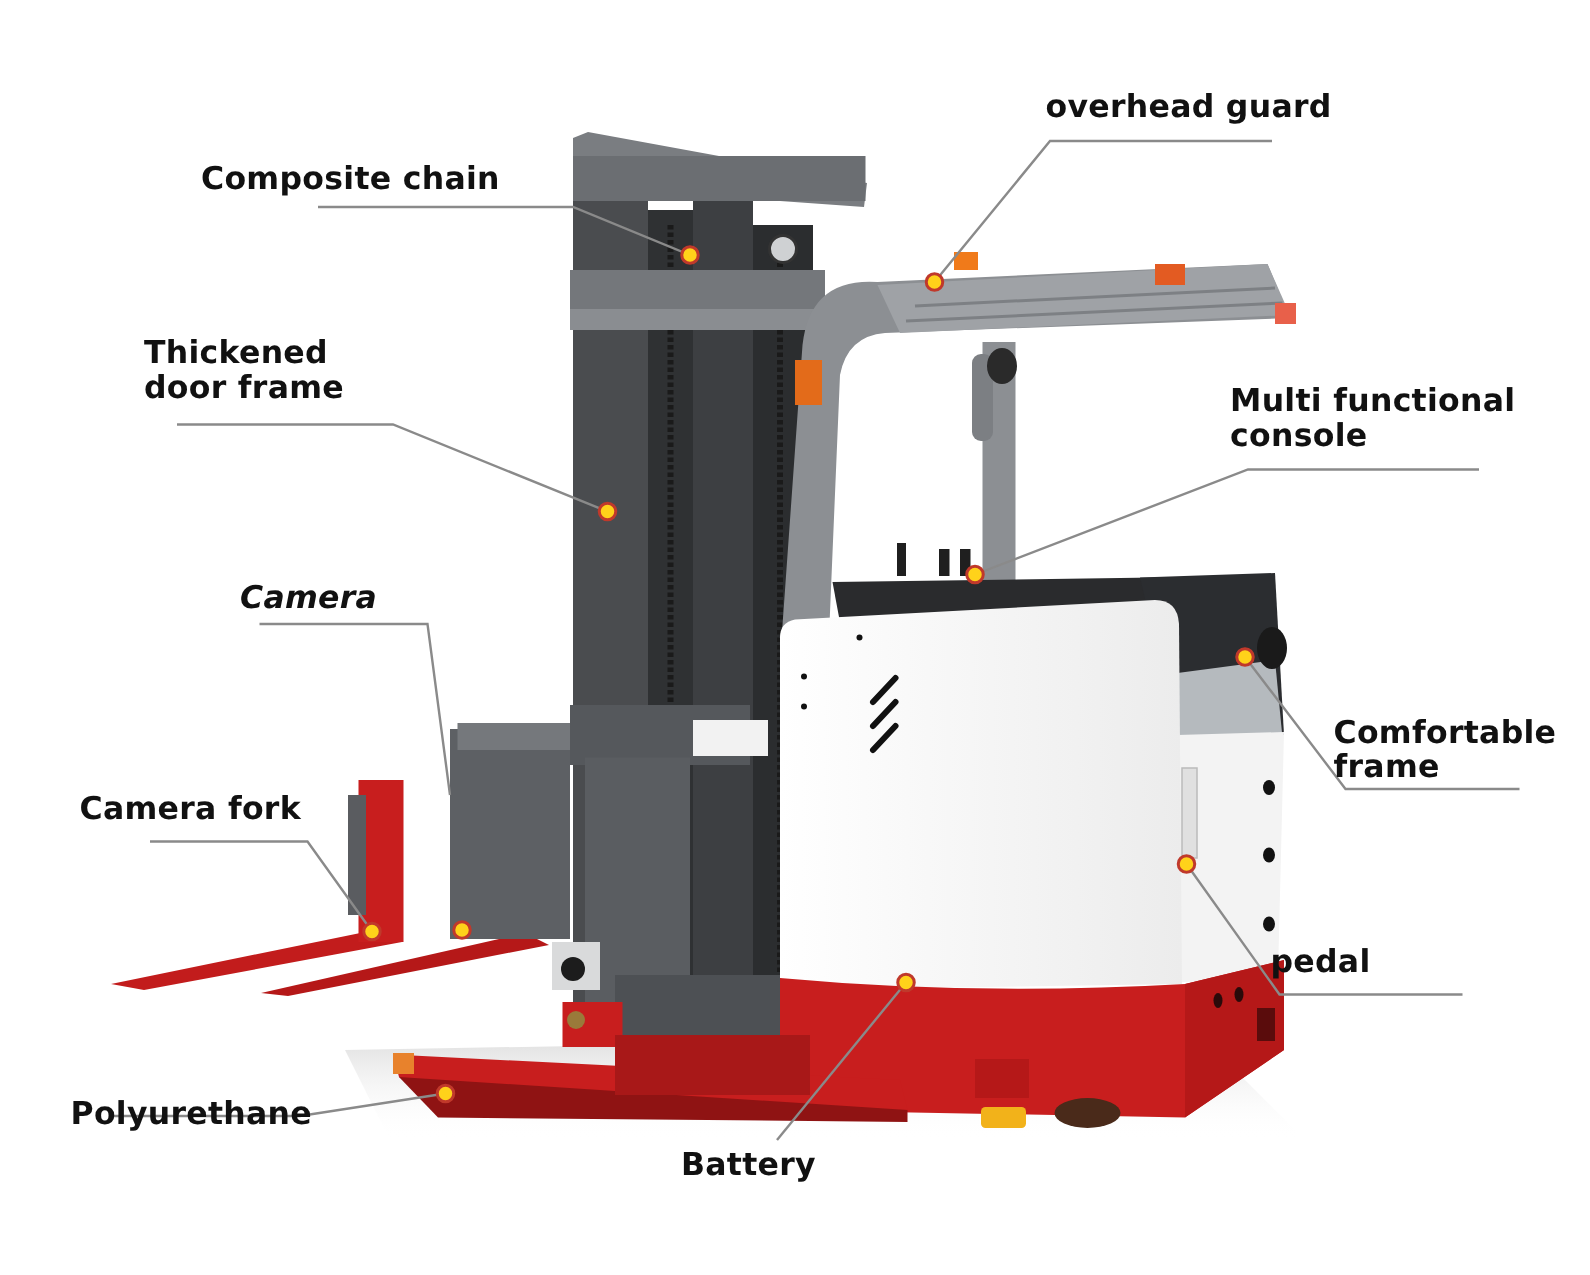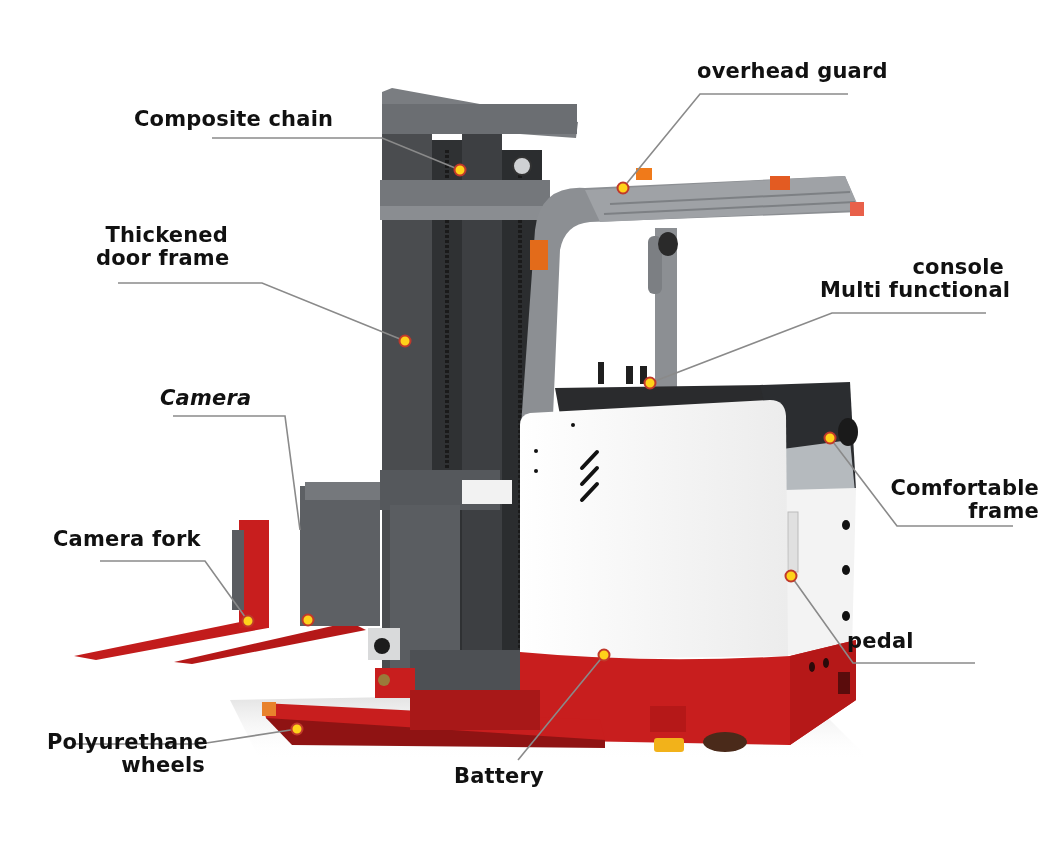--- a/index.html
+++ b/index.html
@@ -1,20 +1,20 @@
 <!DOCTYPE html>
 <html><head>
 <meta charset="utf-8">
 <style>
   html, body { margin: 0; padding: 0; background: #ffffff; }
   body { width: 1060px; height: 850px; position: relative; overflow: hidden;
          font-family: "DejaVu Sans", "Liberation Sans", sans-serif; }
   #stage { position: absolute; left: 0; top: 0; width: 1060px; height: 850px; }
   .label { position: absolute; font-weight: bold; font-size: 21px; line-height: 23px;
-           color: #111111; white-space: nowrap; text-align: right; letter-spacing: 0.2px; }
+           color: #111111; white-space: nowrap; text-align: left; letter-spacing: 0.2px; }
   .label.left { text-align: left; }
   svg { position: absolute; left: 0; top: 0; }
 </style>
 </head>
 <body>
 
 <div id="stage">
 
   <svg id="truck" width="1060" height="850" viewBox="0 0 1060 850">
     <defs>
@@ -149,36 +149,35 @@
     <span>Composite chain</span>
   </div>
   <div class="label left" style="left:697px;top:60px;">
     <span>overhead guard</span>
   </div>
   <div class="label" style="left:96px;top:224px;width:132px;">
     <div>Thickened</div>
     <div>door frame</div>
   </div>
   <div class="label" style="left:820px;top:256px;width:184px;">
+    <div>Multi functional</div>
     <div>console</div>
-    <div>Multi functional</div>
   </div>
   <div class="label left" style="left:160px;top:387px;font-style:italic;">
     <span>Camera</span>
   </div>
   <div class="label" style="left:889px;top:477px;width:150px;">
     <div>Comfortable</div>
     <div>frame</div>
   </div>
   <div class="label left" style="left:53px;top:528px;">
     <span>Camera fork</span>
   </div>
   <div class="label left" style="left:847px;top:630px;">
     <span>pedal</span>
   </div>
   <div class="label" style="left:47px;top:687px;width:158px;margin-top:44px;">
     <div>Polyurethane</div>
-    <div>wheels</div>
   </div>
   <div class="label left" style="left:454px;top:765px;">
     <span>Battery</span>
   </div>
 </div>
 
 </body></html>

